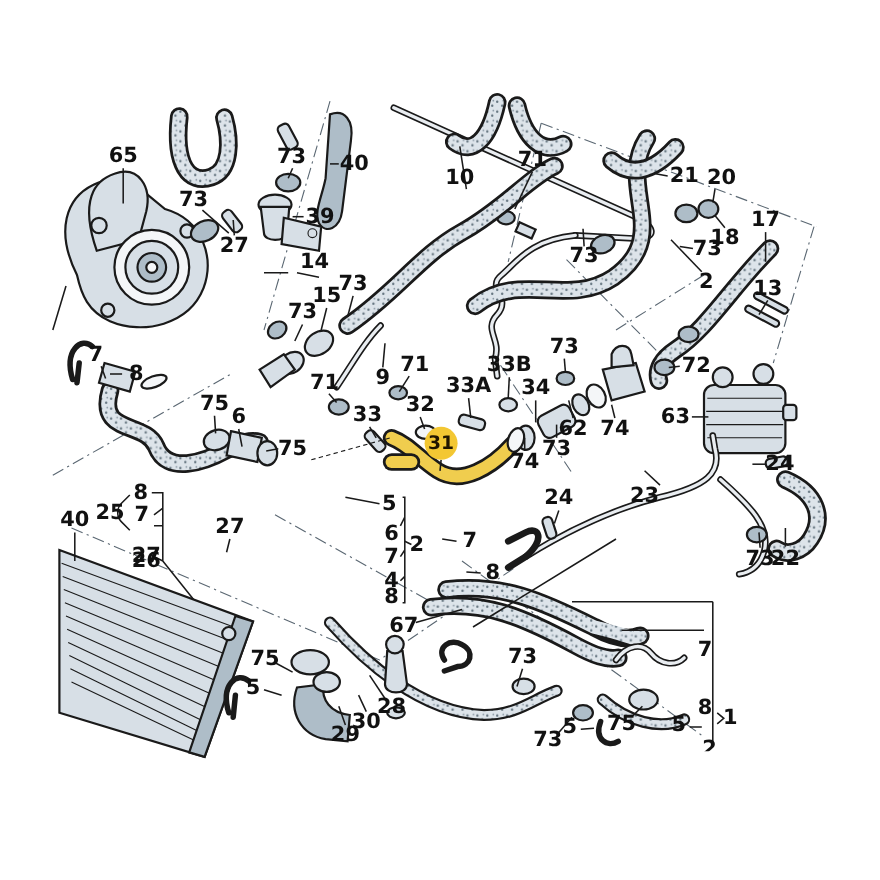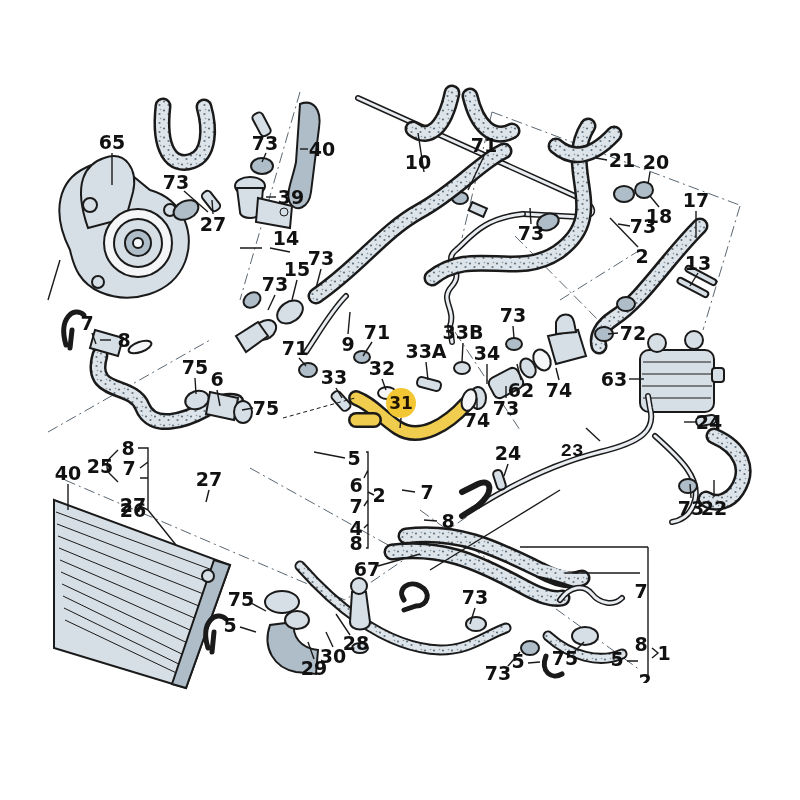--- a/index.html
+++ b/index.html
@@ -352,21 +352,21 @@
       <span class="part-label" style="left: 559px; top: 390px;">74</span>
       <span class="part-label" style="left: 521px; top: 390px;">62</span>
       <span class="part-label" style="left: 506px; top: 408px;">73</span>
       <span class="part-label" style="left: 477px; top: 420px;">74</span>
       <span class="part-label" style="left: 87px; top: 323px;">7</span>
       <span class="part-label" style="left: 124px; top: 340px;">8</span>
       <span class="part-label" style="left: 195px; top: 367px;">75</span>
       <span class="part-label" style="left: 217px; top: 379px;">6</span>
       <span class="part-label" style="left: 266px; top: 408px;">75</span>
       <span class="part-label" style="left: 709px; top: 422px;">24</span>
-      <span class="part-label" style="left: 572px; top: 451px; font-family: Liberation Mono, monospace;">23</span>
+      <span class="part-label" style="left: 586px; top: 451px;">23</span>
       <span class="part-label" style="left: 508px; top: 453px;">24</span>
       <span class="part-label" style="left: 714px; top: 508px;">22</span>
       <span class="part-label" style="left: 691px; top: 508px;">73</span>
       <span class="part-label" style="left: 68px; top: 473px;">40</span>
       <span class="part-label" style="left: 100px; top: 466px;">25</span>
       <span class="part-label" style="left: 128px; top: 448px;">8</span>
       <span class="part-label" style="left: 129px; top: 468px;">7</span>
       <span class="part-label" style="left: 133px; top: 510px;">26</span>
       <span class="part-label" style="left: 133px; top: 505px;">27</span>
       <span class="part-label" style="left: 209px; top: 479px;">27</span>

